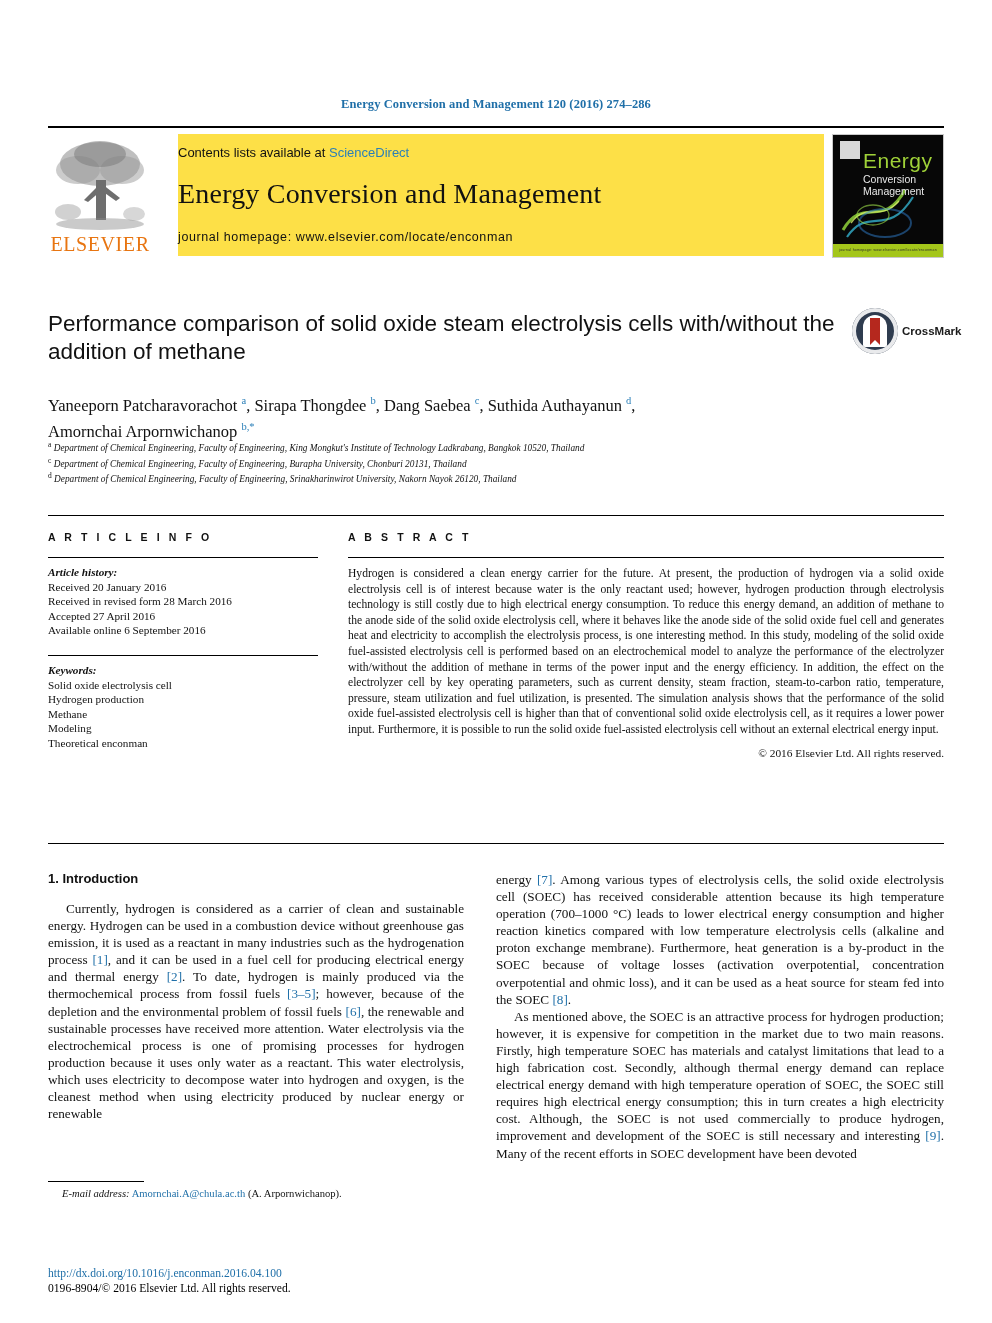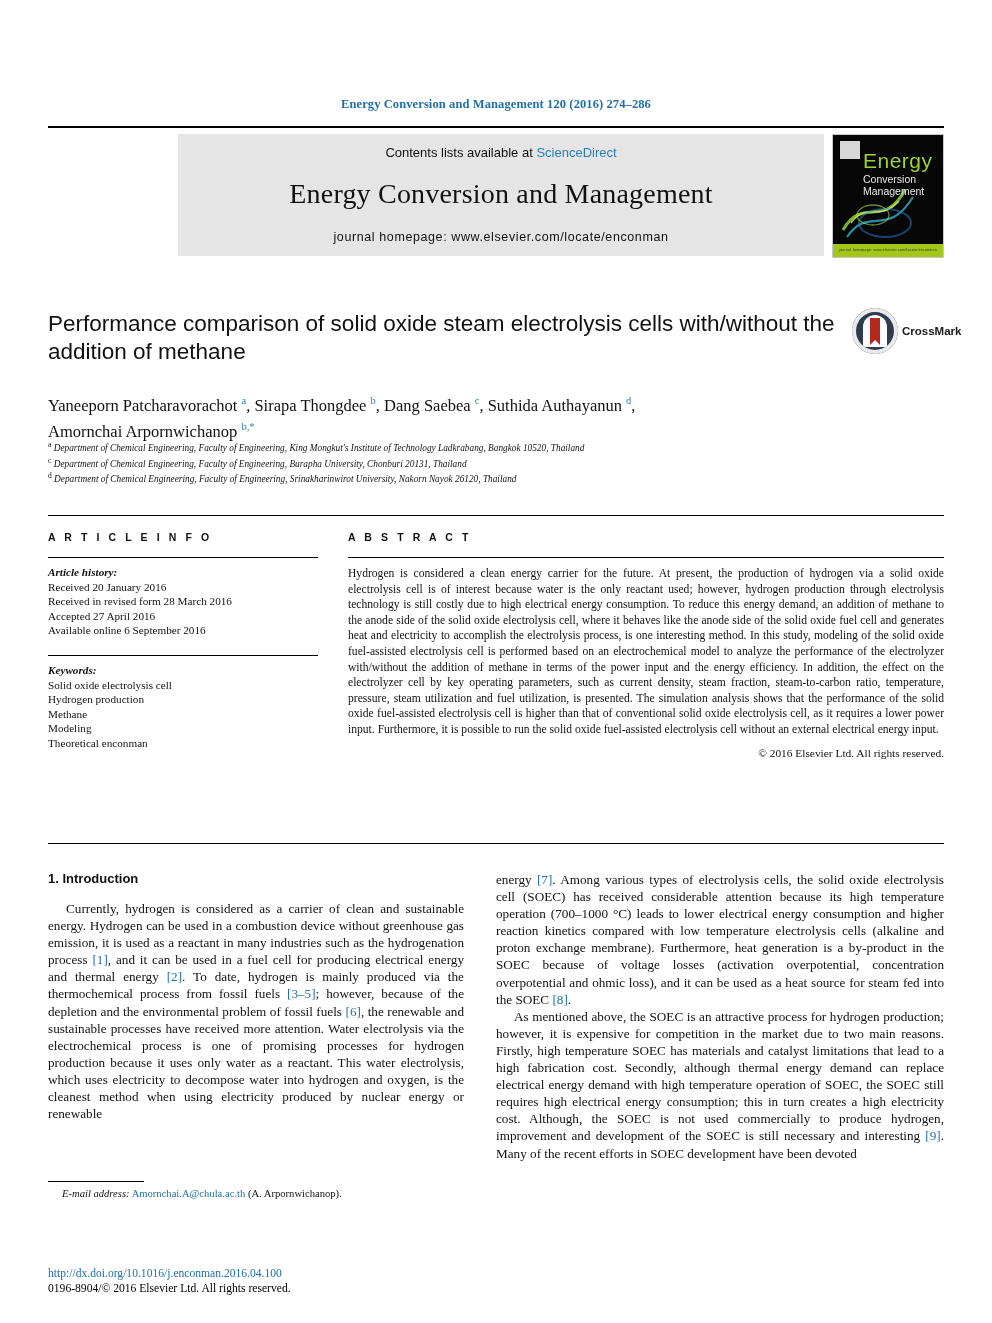--- a/index.html
+++ b/index.html
@@ -64,22 +64,22 @@
     font-size: 20px;
     letter-spacing: 0.6px;
     color: #e87511;
   }
   .contents-box {
     position: absolute;
     left: 130px;
     top: 6px;
     width: 646px;
     height: 122px;
-    background: #e5e5e5;
-    text-align: center;
+    background: #fde047;
+    text-align: left;
   }
   .contents-line {
     font-size: 13px;
     padding-top: 11px;
     font-family: "Liberation Sans", sans-serif;
     color: #111;
   }
   .sciencedirect {
     color: #2a7fb8;
     font-family: "Liberation Sans", sans-serif;
@@ -362,20 +362,37 @@
 </style>
 </head>
 <body>
 
 <div class="page">
 
   <div class="running-head">Energy Conversion and Management 120 (2016) 274–286</div>
 
   <div class="masthead">
 
+    <div class="elsevier-logo">
+      <svg class="tree-svg" width="104" height="100" viewBox="0 0 104 100">
+        <g fill="#5c5c5c">
+          <ellipse cx="52" cy="30" rx="40" ry="22" fill="#8a8a8a" opacity="0.55"></ellipse>
+          <ellipse cx="30" cy="36" rx="22" ry="14" fill="#9a9a9a" opacity="0.5"></ellipse>
+          <ellipse cx="74" cy="36" rx="22" ry="14" fill="#9a9a9a" opacity="0.5"></ellipse>
+          <ellipse cx="52" cy="20" rx="26" ry="13" fill="#777" opacity="0.5"></ellipse>
+          <path d="M48 46 L48 86 L58 86 L58 46 Z" fill="#6e6e6e"></path>
+          <path d="M52 50 L36 66 L40 68 L54 56 Z" fill="#6e6e6e"></path>
+          <path d="M54 50 L72 64 L68 67 L54 57 Z" fill="#6e6e6e"></path>
+          <ellipse cx="52" cy="90" rx="44" ry="6" fill="#8a8a8a" opacity="0.45"></ellipse>
+          <ellipse cx="20" cy="78" rx="13" ry="8" fill="#9a9a9a" opacity="0.45"></ellipse>
+          <ellipse cx="86" cy="80" rx="11" ry="7" fill="#9a9a9a" opacity="0.4"></ellipse>
+        </g>
+      </svg>
+      <div class="elsevier-word">ELSEVIER</div>
+    </div>
 
     <div class="contents-box">
       <div class="contents-line">
         <span>Contents lists available at </span><span class="sciencedirect">ScienceDirect</span>
       </div>
       <div class="journal-title-big">Energy Conversion and Management</div>
       <div class="journal-home">journal homepage: www.elsevier.com/locate/enconman</div>
     </div>
 
     <div class="cover">

